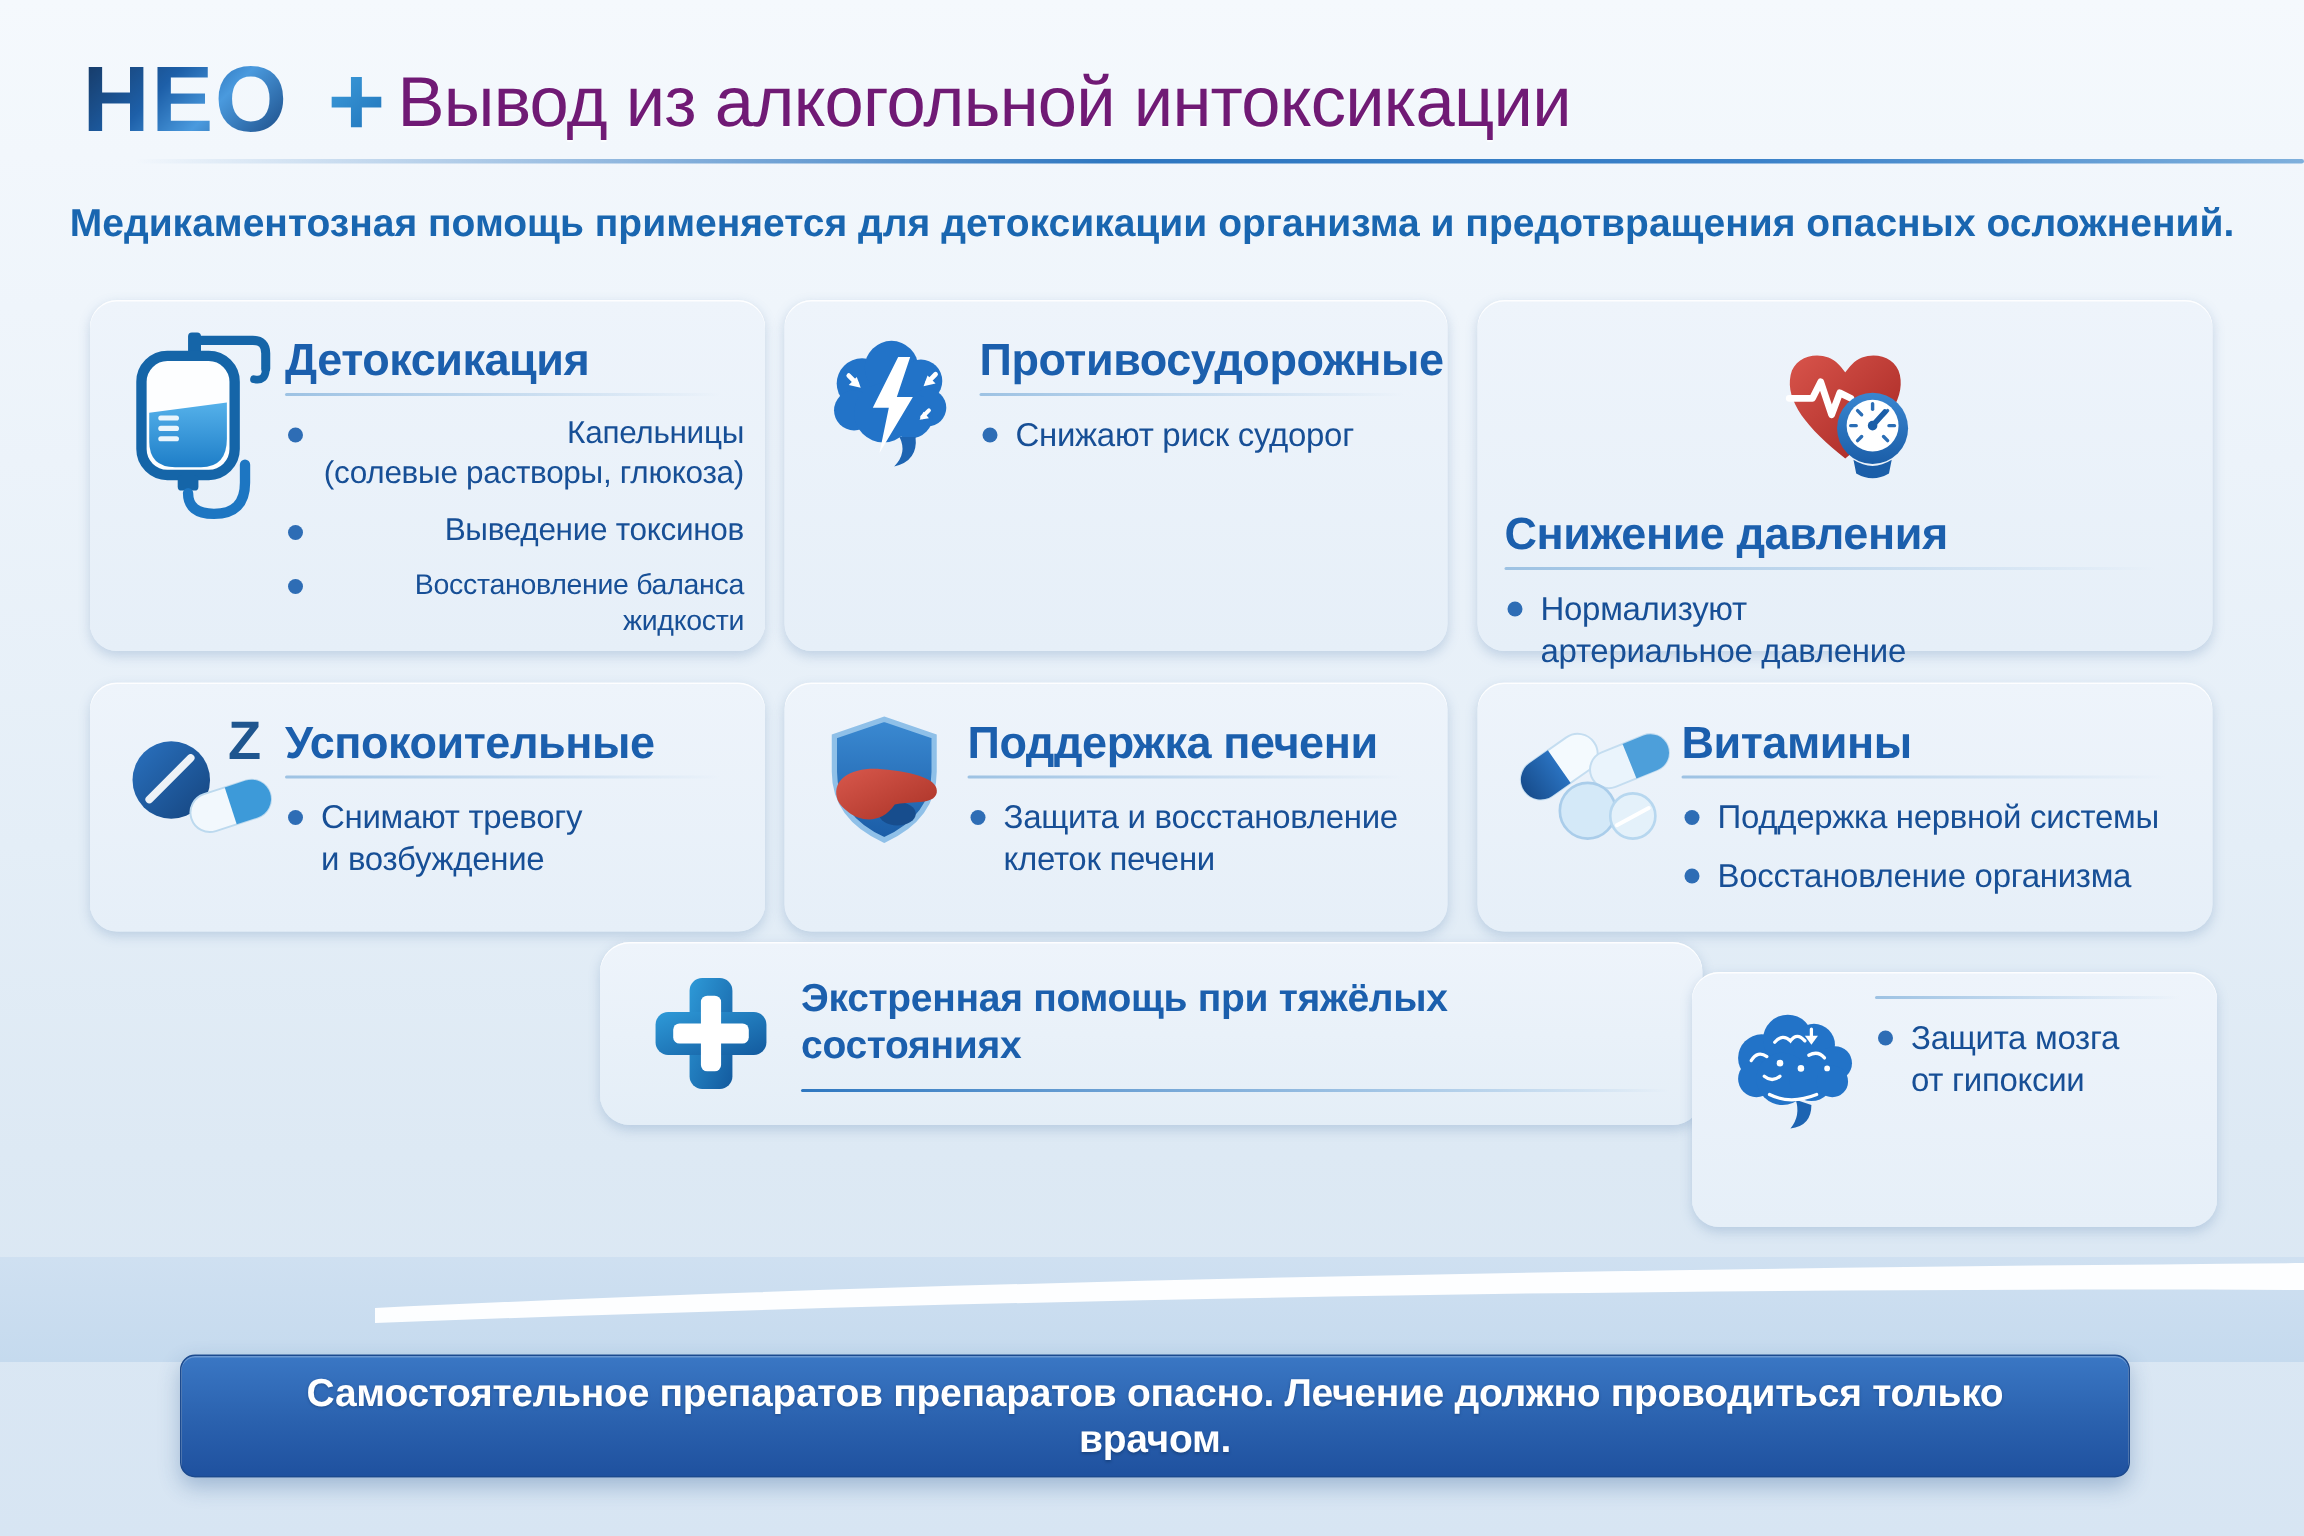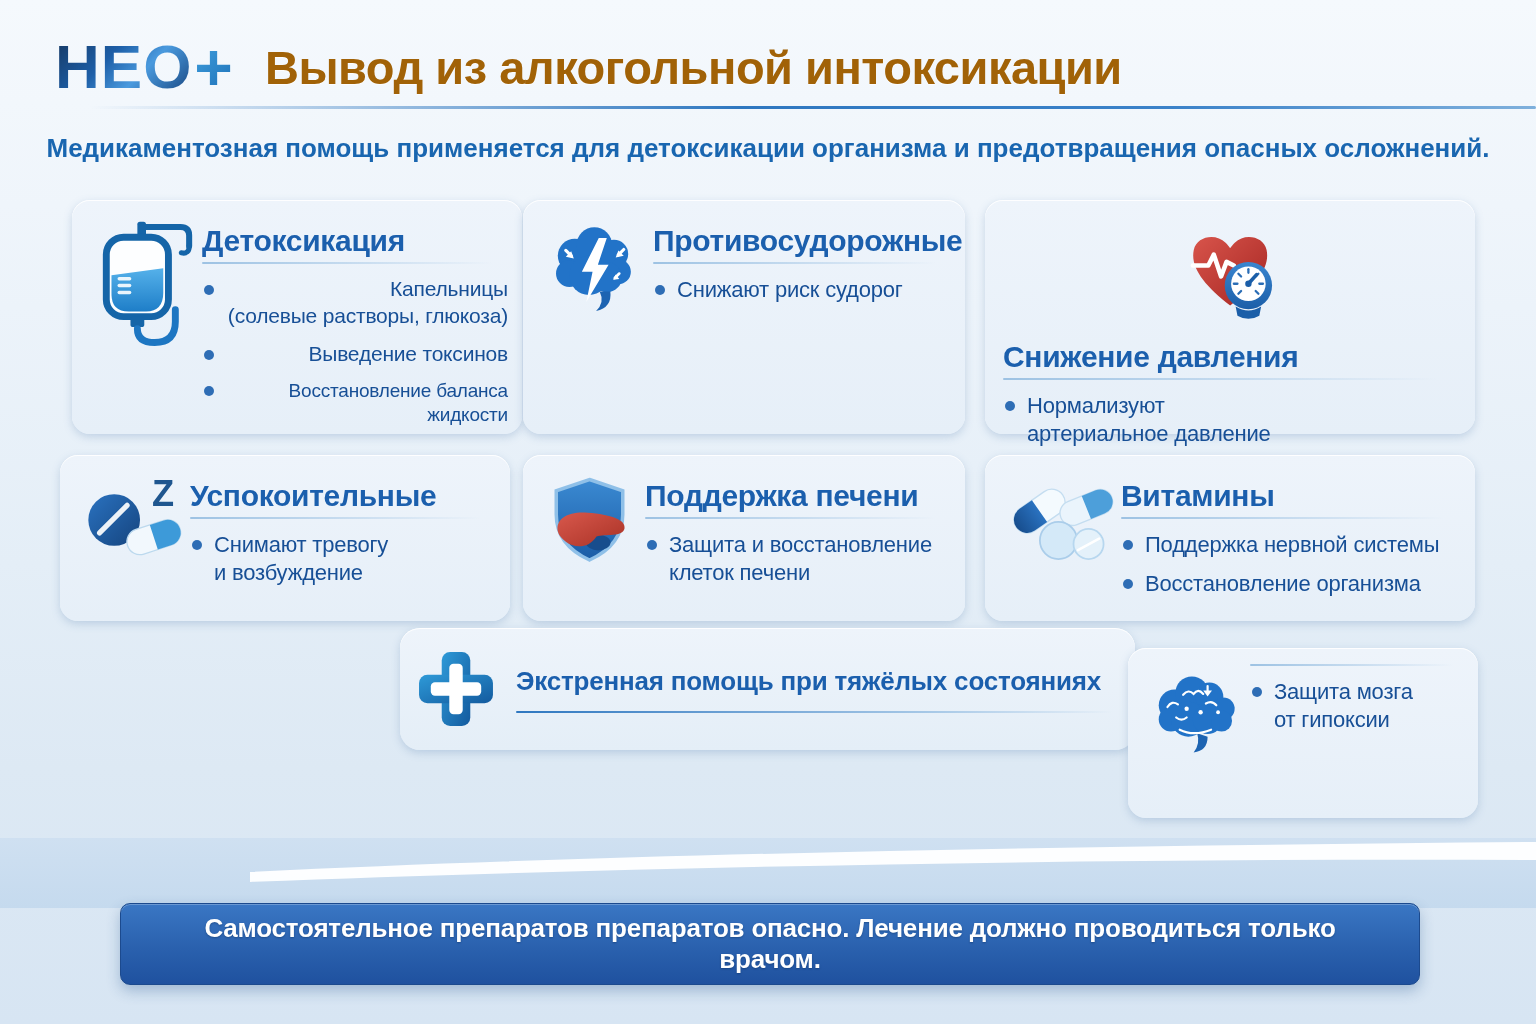--- a/index.html
+++ b/index.html
@@ -4,34 +4,34 @@
 <style>
   html,body{margin:0;padding:0;}
   body{
     width:1536px;height:1024px;overflow:hidden;position:relative;
     font-family:"Liberation Sans","DejaVu Sans",sans-serif;
     background:linear-gradient(180deg,#f5f9fd 0%,#ecf3fa 30%,#e4eef7 55%,#dde9f4 75%,#d7e5f3 100%);
   }
   .stage{position:absolute;inset:0;}
 
   
-  .logo-wrap{position:absolute;left:55px;top:34px;display:flex;align-items:center;}
+  .logo-wrap{position:absolute;left:55px;top:34px;display:flex;align-items:center;gap:24px;}
   .logo-text{
     font-size:62px;font-weight:800;letter-spacing:1px;line-height:1;
     background:linear-gradient(135deg,#16365f 0%,#1d5fa8 38%,#4a9ade 62%,#143f78 100%);
     -webkit-background-clip:text;background-clip:text;color:transparent;
   }
   .logo-plus{
     font-size:66px;font-weight:800;line-height:1;margin-left:2px;
     background:linear-gradient(135deg,#44a5e2 0%,#1a6cb4 100%);
     -webkit-background-clip:text;background-clip:text;color:transparent;
   }
   .page-title{
-    position:absolute;left:265px;top:40px;font-size:47px;font-weight:700;
-    color:#a16207;letter-spacing:-0.5px;text-shadow:0 1px 1px rgba(255,255,255,.8);
+    position:absolute;left:265px;top:40px;font-size:47px;font-weight:400;
+    color:#701a75;letter-spacing:-0.5px;text-shadow:0 1px 1px rgba(255,255,255,.8);
   }
   .header-rule{
     position:absolute;left:90px;top:106px;width:1446px;height:3px;
     background:linear-gradient(90deg,rgba(46,119,192,0) 0%,#2e77c0 45%,#3b82c9 75%,#7fb0dc 100%);
     border-radius:2px;
   }
   .subtitle{
     position:absolute;left:0;top:133px;width:1536px;text-align:center;
     font-size:26px;font-weight:600;color:#1966b0;
   }
@@ -55,35 +55,35 @@
     font-size:22px;color:#174f96;line-height:1.28;white-space:pre-line;letter-spacing:-0.2px;
   }
   ul.bullets li::before{
     content:"";position:absolute;left:2px;top:9px;width:10px;height:10px;border-radius:50%;
     background:#2e6db5;
   }
   ul.bullets.tight li{font-size:21px;text-align:right;}
   ul.bullets li.xs{font-size:19px;}
   ul.bullets li.xs::before{top:7px;}
 
-  .card-detox{left:72px;top:200px;width:450px;height:234px;}
+  .card-detox{left:60px;top:200px;width:450px;height:234px;}
   .card-anticonvulsant{left:523px;top:200px;width:442px;height:234px;}
   .card-pressure{left:985px;top:200px;width:490px;height:234px;flex-direction:column;}
   .card-sedative{left:60px;top:455px;width:450px;height:166px;}
   .card-liver{left:523px;top:455px;width:442px;height:166px;}
   .card-vitamins{left:985px;top:455px;width:490px;height:166px;}
   .card-nootropics{left:1128px;top:648px;width:350px;height:170px;}
   .card-nootropics .icon-col{flex-basis:104px;}
 
   
   .emergency{
     position:absolute;left:400px;top:628px;width:735px;height:122px;border-radius:20px;
     background:linear-gradient(180deg,#eef4fb 0%,#e4eef7 100%);
     box-shadow:0 3px 8px rgba(90,130,175,.28), inset 0 1px 0 rgba(255,255,255,.9);
-    display:flex;align-items:center;padding:0 22px 0 14px;box-sizing:border-box;
+    display:flex;align-items:center;padding:0 22px 0 32px;box-sizing:border-box;
   }
   .em-text{flex:1;margin-left:18px;}
   .em-label{font-size:26px;font-weight:700;color:#1b5fad;letter-spacing:-0.2px;}
   .em-rule{height:2px;margin-top:14px;border-radius:1px;
     background:linear-gradient(90deg,#2e77c0 0%,#a8c9e7 70%,rgba(168,201,231,0) 100%);}
 
   
   .band{position:absolute;left:0;top:838px;width:1536px;height:70px;}
 
   

